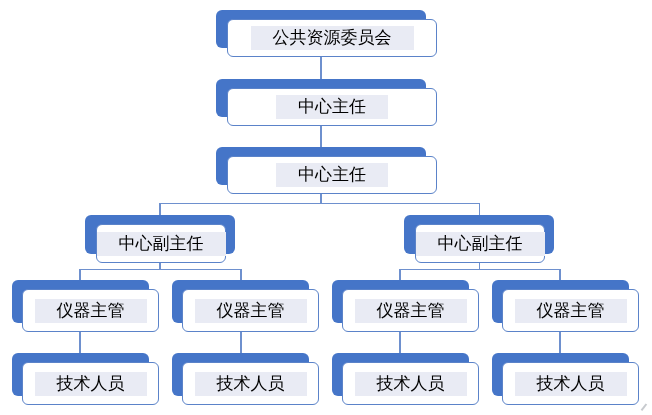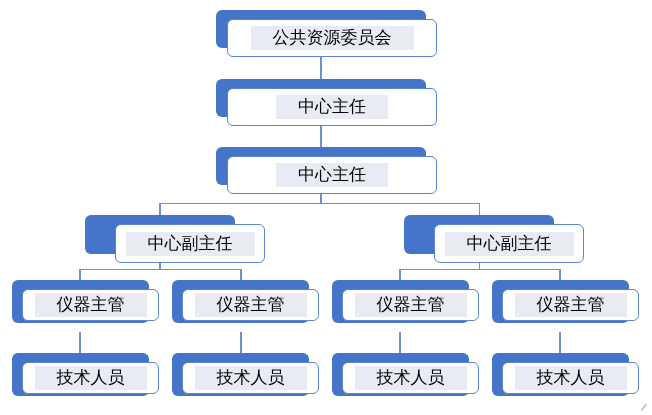--- a/index.html
+++ b/index.html
@@ -39,24 +39,24 @@
     font-size:17px;
     line-height:22px;
     padding:1px 22px;
     white-space:nowrap;
   }
   
   .sz-a .shadow{width:210px;height:38px;}
   .sz-a .box{left:11px;top:9px;width:210px;height:38px;}
   
   .sz-b .shadow{width:150px;height:39px;}
-  .sz-b .box{left:11px;top:9px;width:150px;height:39px;margin-left:19px;}
+  .sz-b .box{left:11px;top:9px;width:130px;height:39px;}
   
   .sz-c .shadow{width:137px;height:43px;}
-  .sz-c .box{left:10px;top:9px;width:137px;height:32px;}
+  .sz-c .box{left:10px;top:9px;width:137px;height:43px;}
 
   .vline{position:absolute;width:1.5px;background:var(--connector);}
   .hline{position:absolute;height:1.5px;background:var(--connector);}
 
   .stray{
     position:absolute;left:643px;top:403px;
     width:1.5px;height:8px;background:#A9ADB3;opacity:.65;
     transform:rotate(38deg);
   }
 </style>

